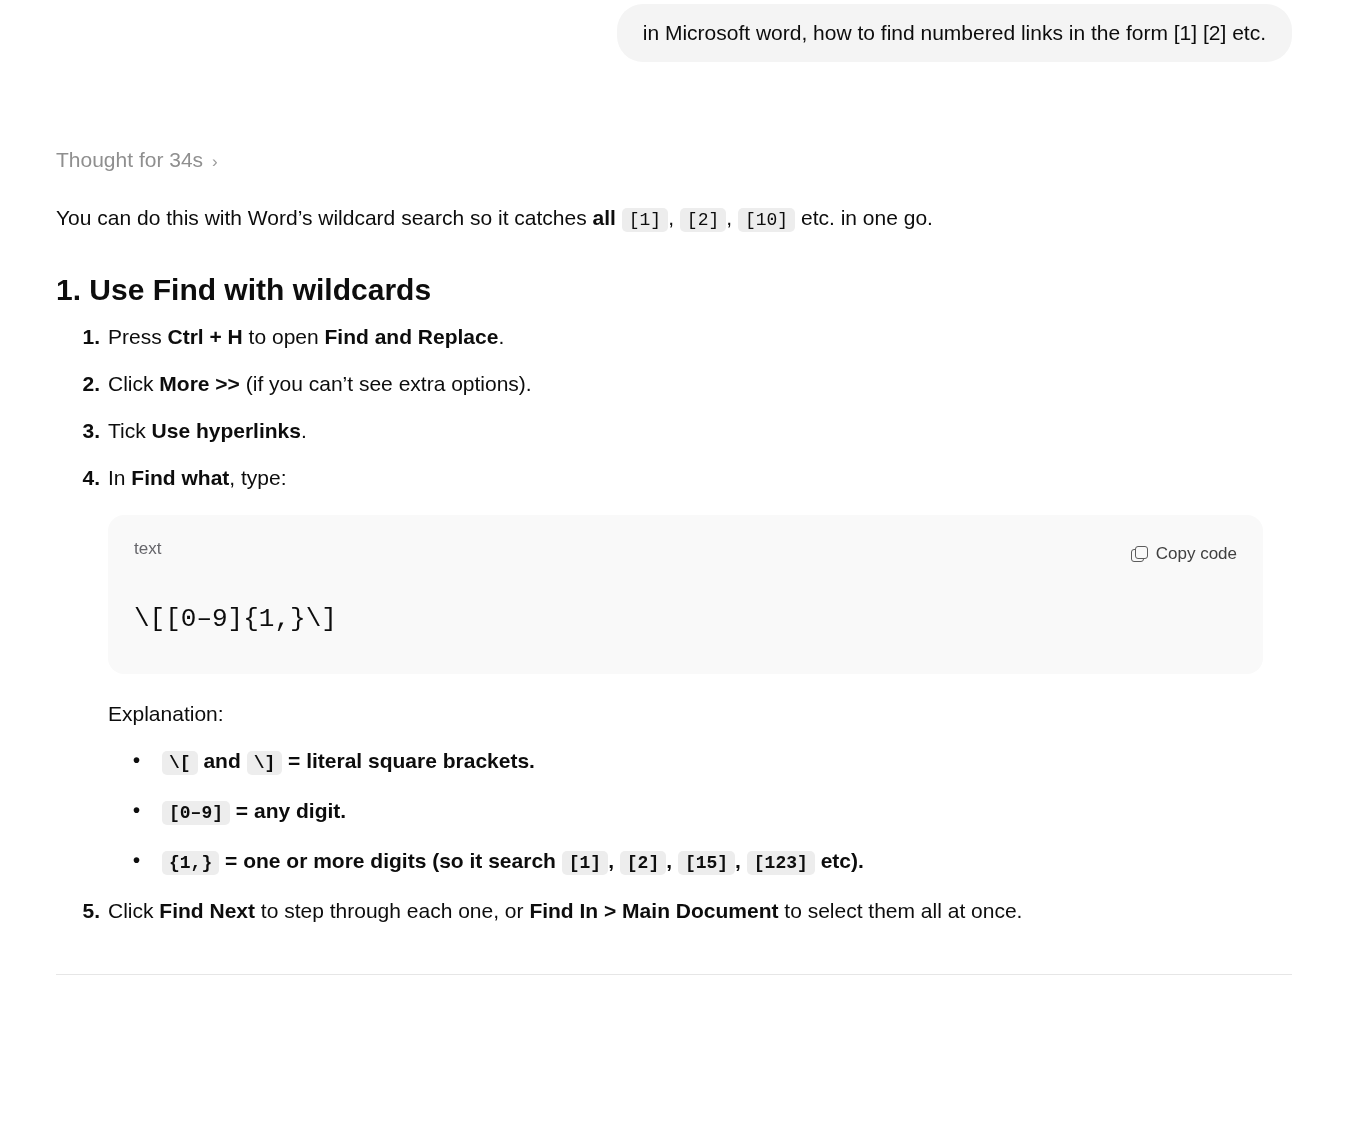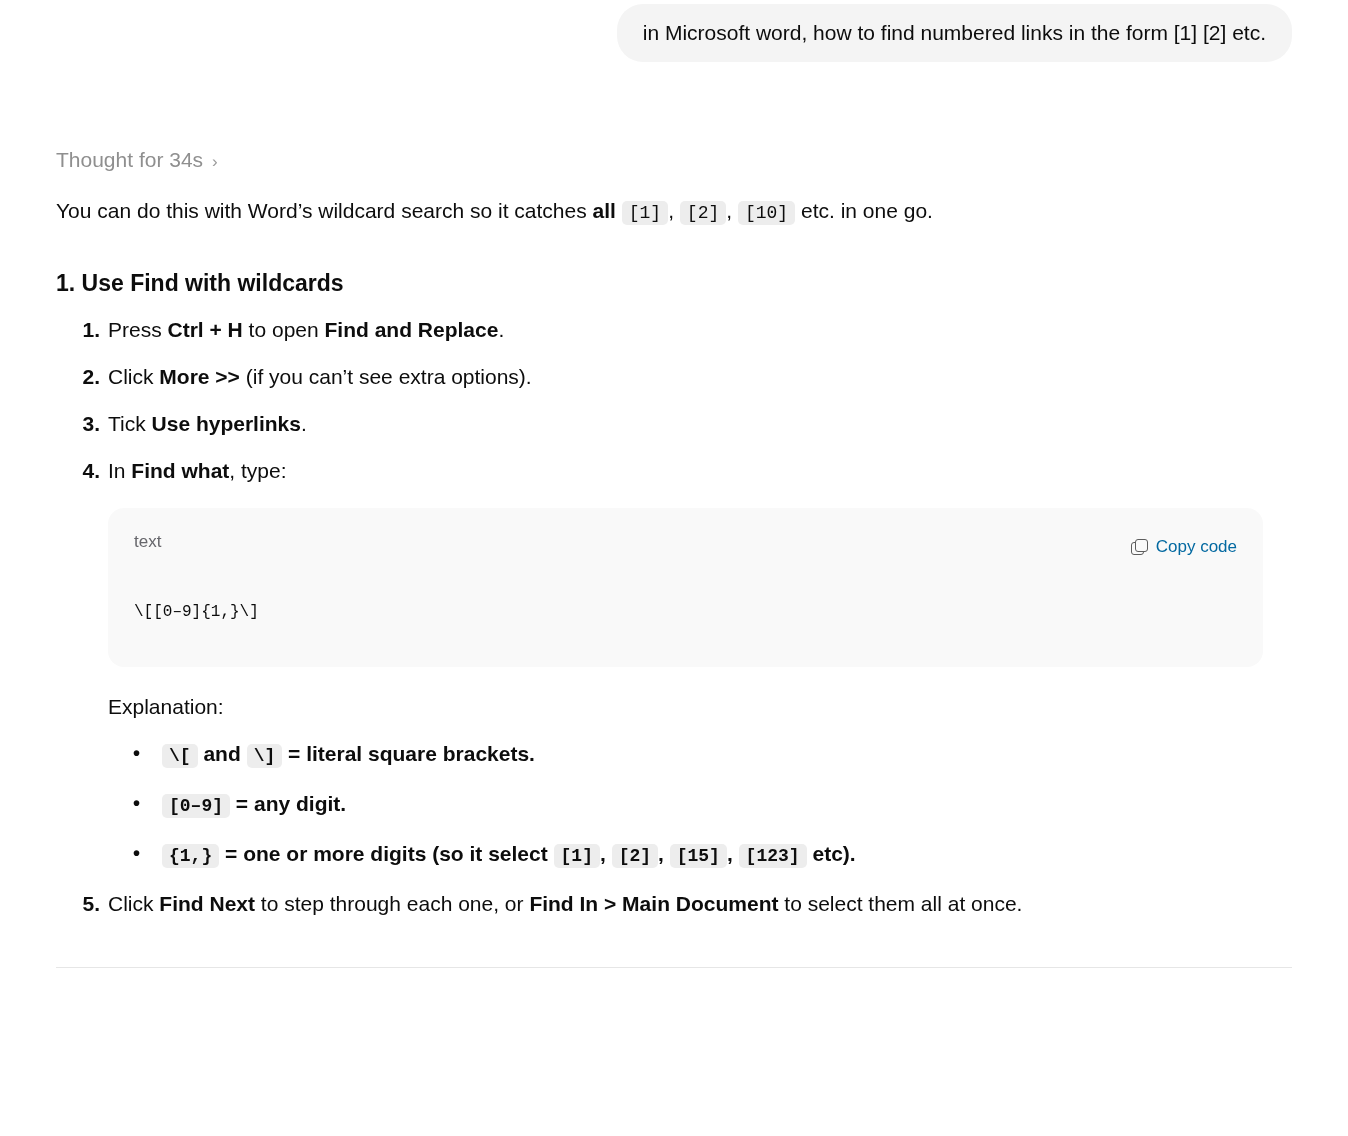--- a/index.html
+++ b/index.html
@@ -50,25 +50,25 @@
     display: inline-block;
     font-size: 17px;
     line-height: 1;
     color: #9b9b9b;
     transform: translateY(1px);
   }
   
   .para {
     font-size: 21px;
     line-height: 32px;
-    margin-top: 23px;
+    margin-top: 30px;
     color: #0d0d0d;
   }
   h3.section {
-    font-size: 23px;
+    font-size: 30px;
     line-height: 30px;
     font-weight: bold;
     margin: 39px 0 0 0;
     color: #0d0d0d;
   }
   ol.steps {
     margin: 14px 0 0 0;
     padding-left: 52px;
     list-style: none;
     counter-reset: stepnum;
@@ -134,21 +134,21 @@
   }
   .code-lang {
     font-size: 17px;
     color: #66666b;
   }
   .copy-btn {
     display: flex;
     align-items: center;
     gap: 9px;
     font-size: 17px;
-    color: #0369a1;
+    color: #404040;
     cursor: pointer;
     background: none;
     border: none;
     font-family: "Liberation Sans", sans-serif;
     padding: 0;
   }
   .copy-icon {
     width: 16px;
     height: 16px;
     display: inline-block;
@@ -166,21 +166,21 @@
     content: "";
     position: absolute;
     left: 4px; top: 0;
     width: 11px; height: 11px;
     border: 1.6px solid #5d5d5d;
     border-radius: 3px;
     background: #f9f9f9;
   }
   .code-body {
     font-family: "Liberation Mono", monospace;
-    font-size: 16px;
+    font-size: 26px;
     line-height: 30px;
     padding: 34px 26px 40px 26px;
     color: #0d0d0d;
     white-space: pre;
   }
   .sub-label {
     font-size: 21px;
     line-height: 31px;
     margin-top: 24px;
     padding-left: 52px;
@@ -228,21 +228,21 @@
           </button>
         </div>
         <div class="code-body">\[[0–9]{1,}\]</div>
       </div>
 
       <div class="sub-label" style="padding-left:0">Explanation:</div>
 
       <ul class="explain">
         <li><span><code class="inl">\[</code><span> and </span><code class="inl">\]</code><span> = literal square brackets.</span></span></li>
         <li><span><code class="inl">[0–9]</code><span> = any digit.</span></span></li>
-        <li><span><code class="inl">{1,}</code><span> = one or more digits (so it select </span><code class="inl">[1]</code><span>, </span><code class="inl">[2]</code><span>, </span><code class="inl">[15]</code><span>, </span><code class="inl">[123]</code><span> etc).</span></span></li>
+        <li><span><code class="inl">{1,}</code><span> = one or more digits (so it search </span><code class="inl">[1]</code><span>, </span><code class="inl">[2]</code><span>, </span><code class="inl">[15]</code><span>, </span><code class="inl">[123]</code><span> etc).</span></span></li>
       </ul>
     </li>
     <li><span><span>Click </span><b>Find Next</b><span> to step through each one, or </span><b>Find In &gt; Main Document</b><span> to select them all at once.</span></span></li>
   </ol>
 
   <hr class="rule">
   <div class="spacer-sect"></div>
 
 
 

